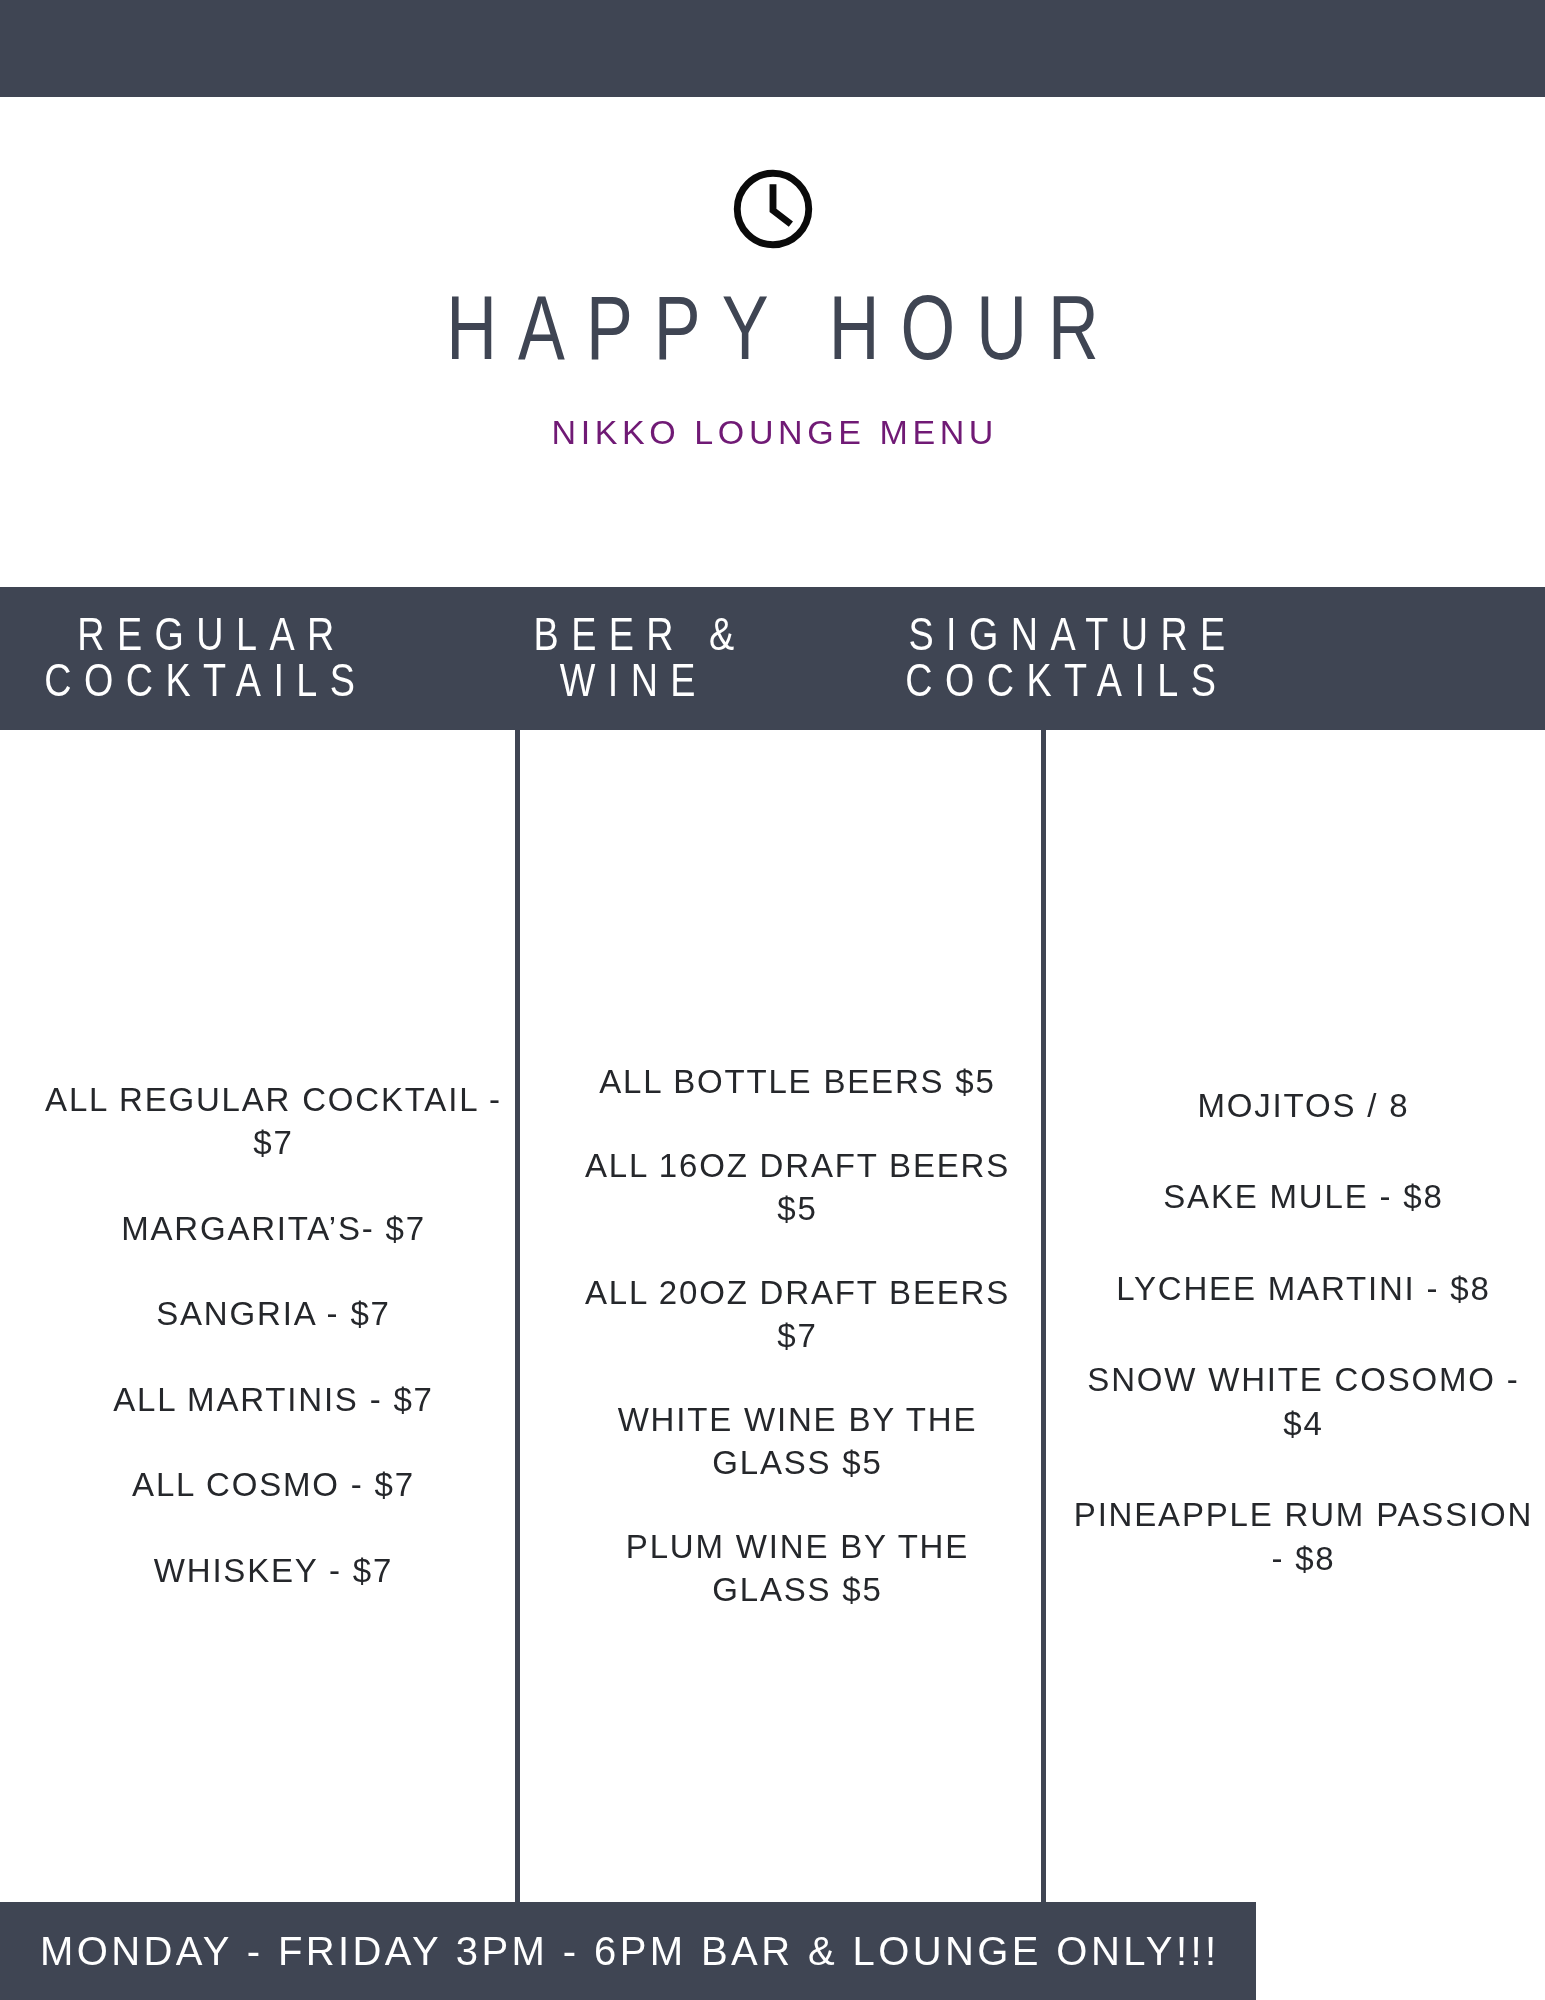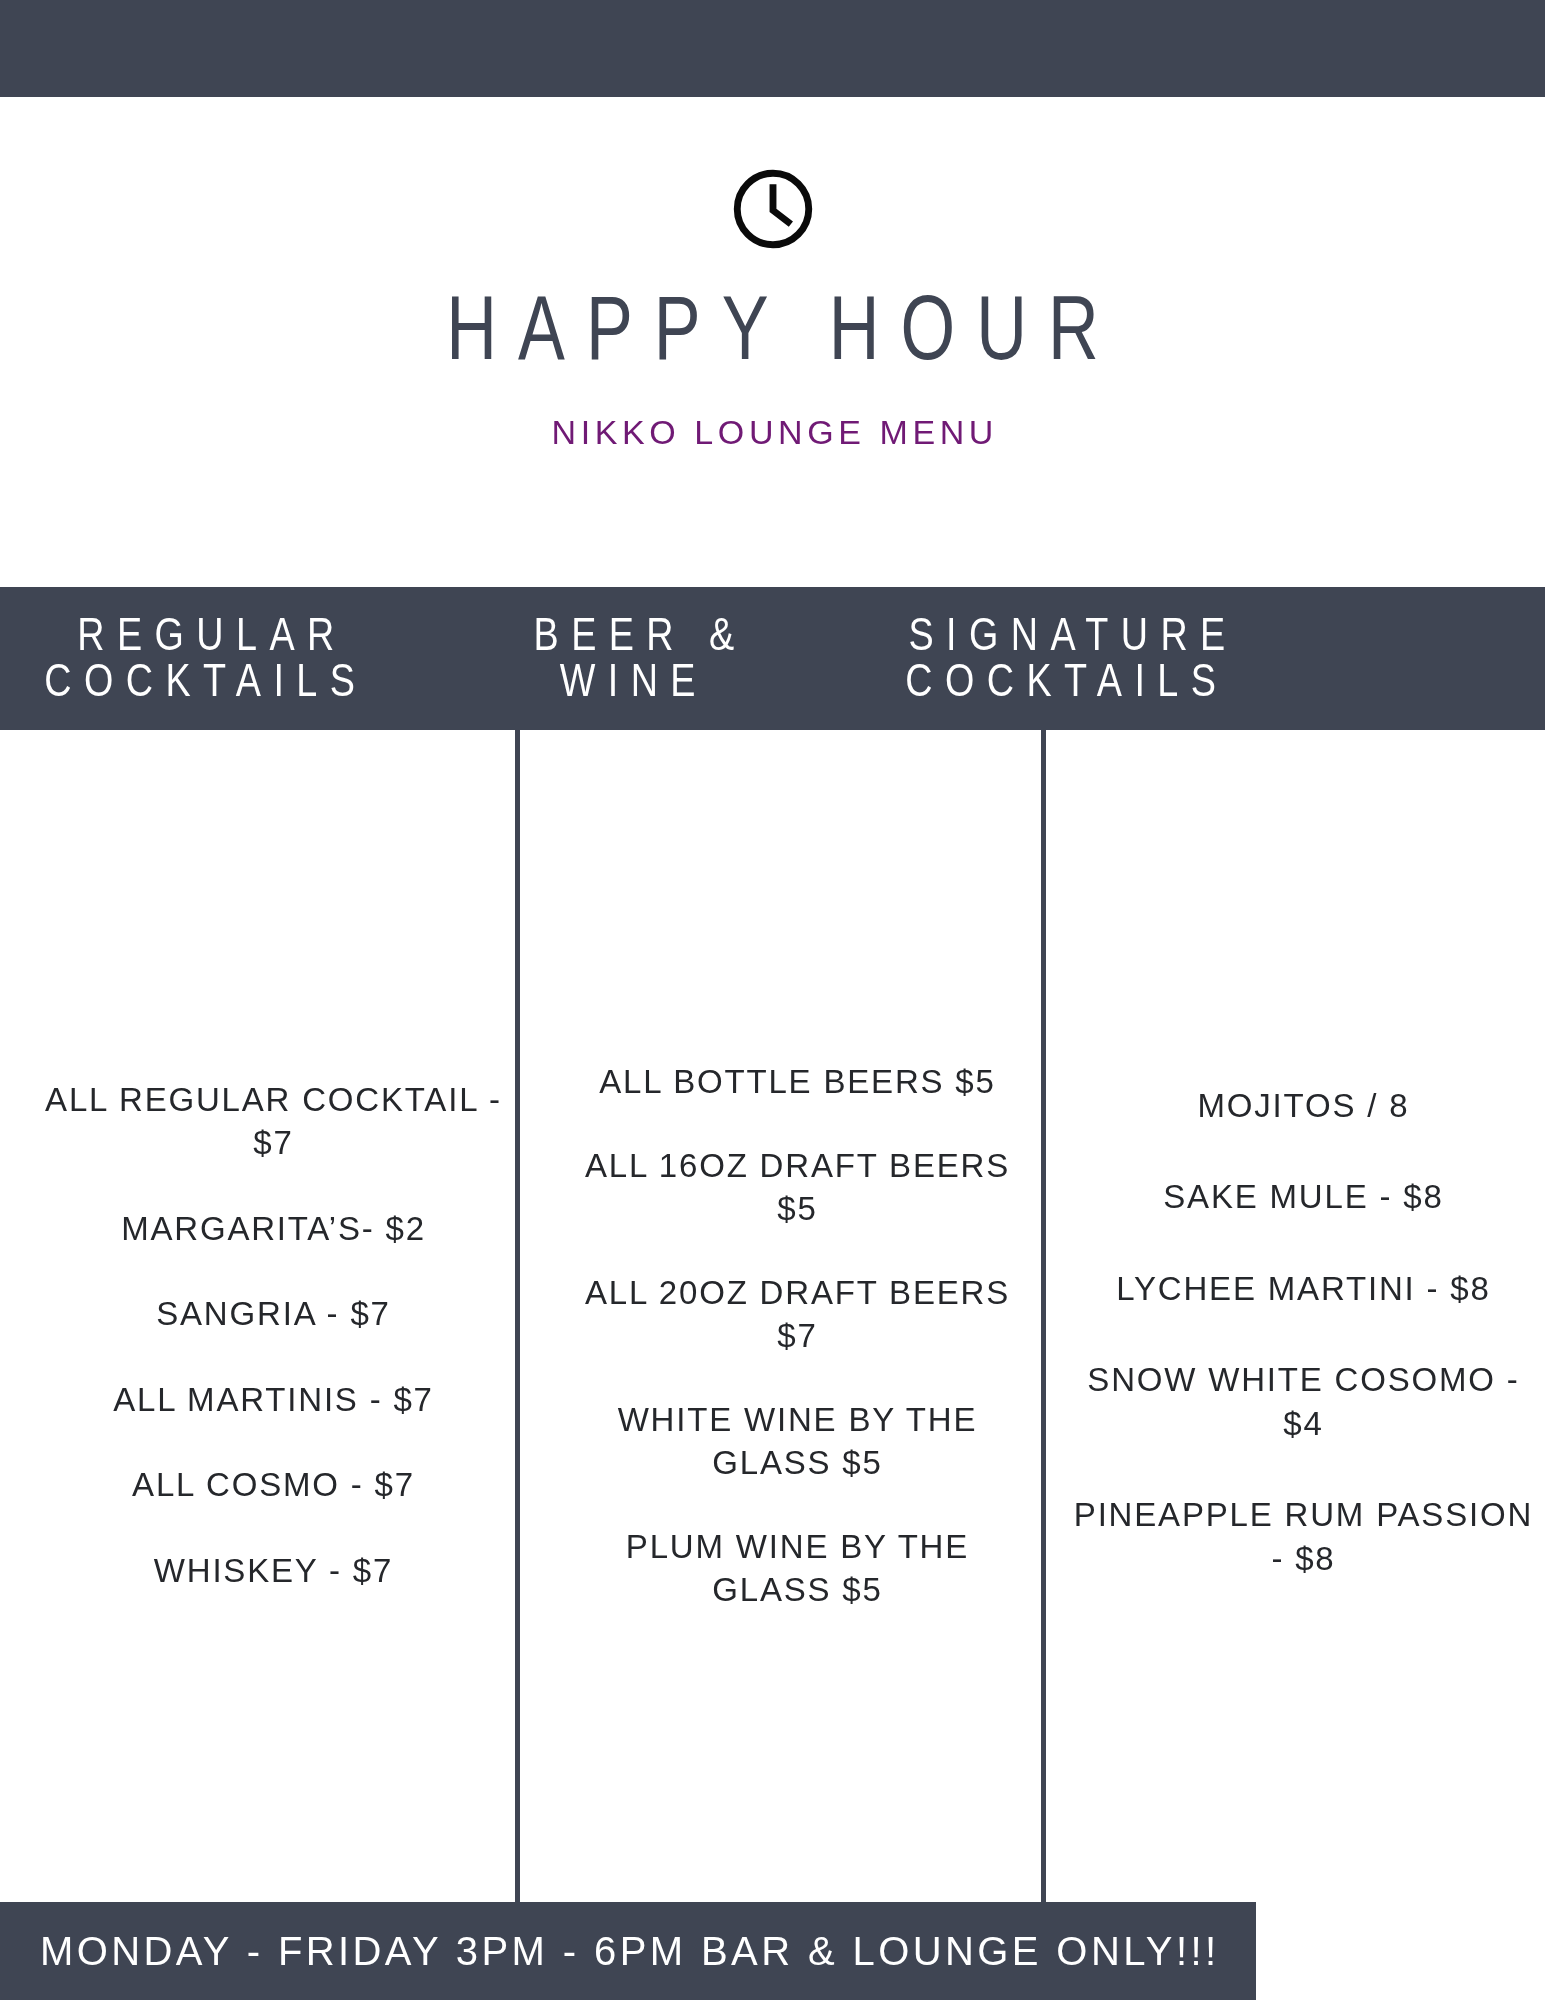--- a/index.html
+++ b/index.html
@@ -204,21 +204,21 @@
         <div class="cat-title">SIGNATURE
 COCKTAILS</div>
       </div>
     </div>
   </div>
 
   <div class="columns">
 
     <div class="col left">
       <div class="item">ALL REGULAR COCKTAIL - $7</div>
-      <div class="item">MARGARITA’S- $2</div>
+      <div class="item">MARGARITA’S- $7</div>
       <div class="item">SANGRIA - $7</div>
       <div class="item">ALL MARTINIS - $7</div>
       <div class="item">ALL COSMO - $7</div>
       <div class="item">WHISKEY - $7</div>
     </div>
 
     <div class="col mid">
       <div class="item">ALL BOTTLE BEERS $5</div>
       <div class="item">ALL 16OZ DRAFT BEERS  $5</div>
       <div class="item">ALL 20OZ DRAFT BEERS $7</div>

